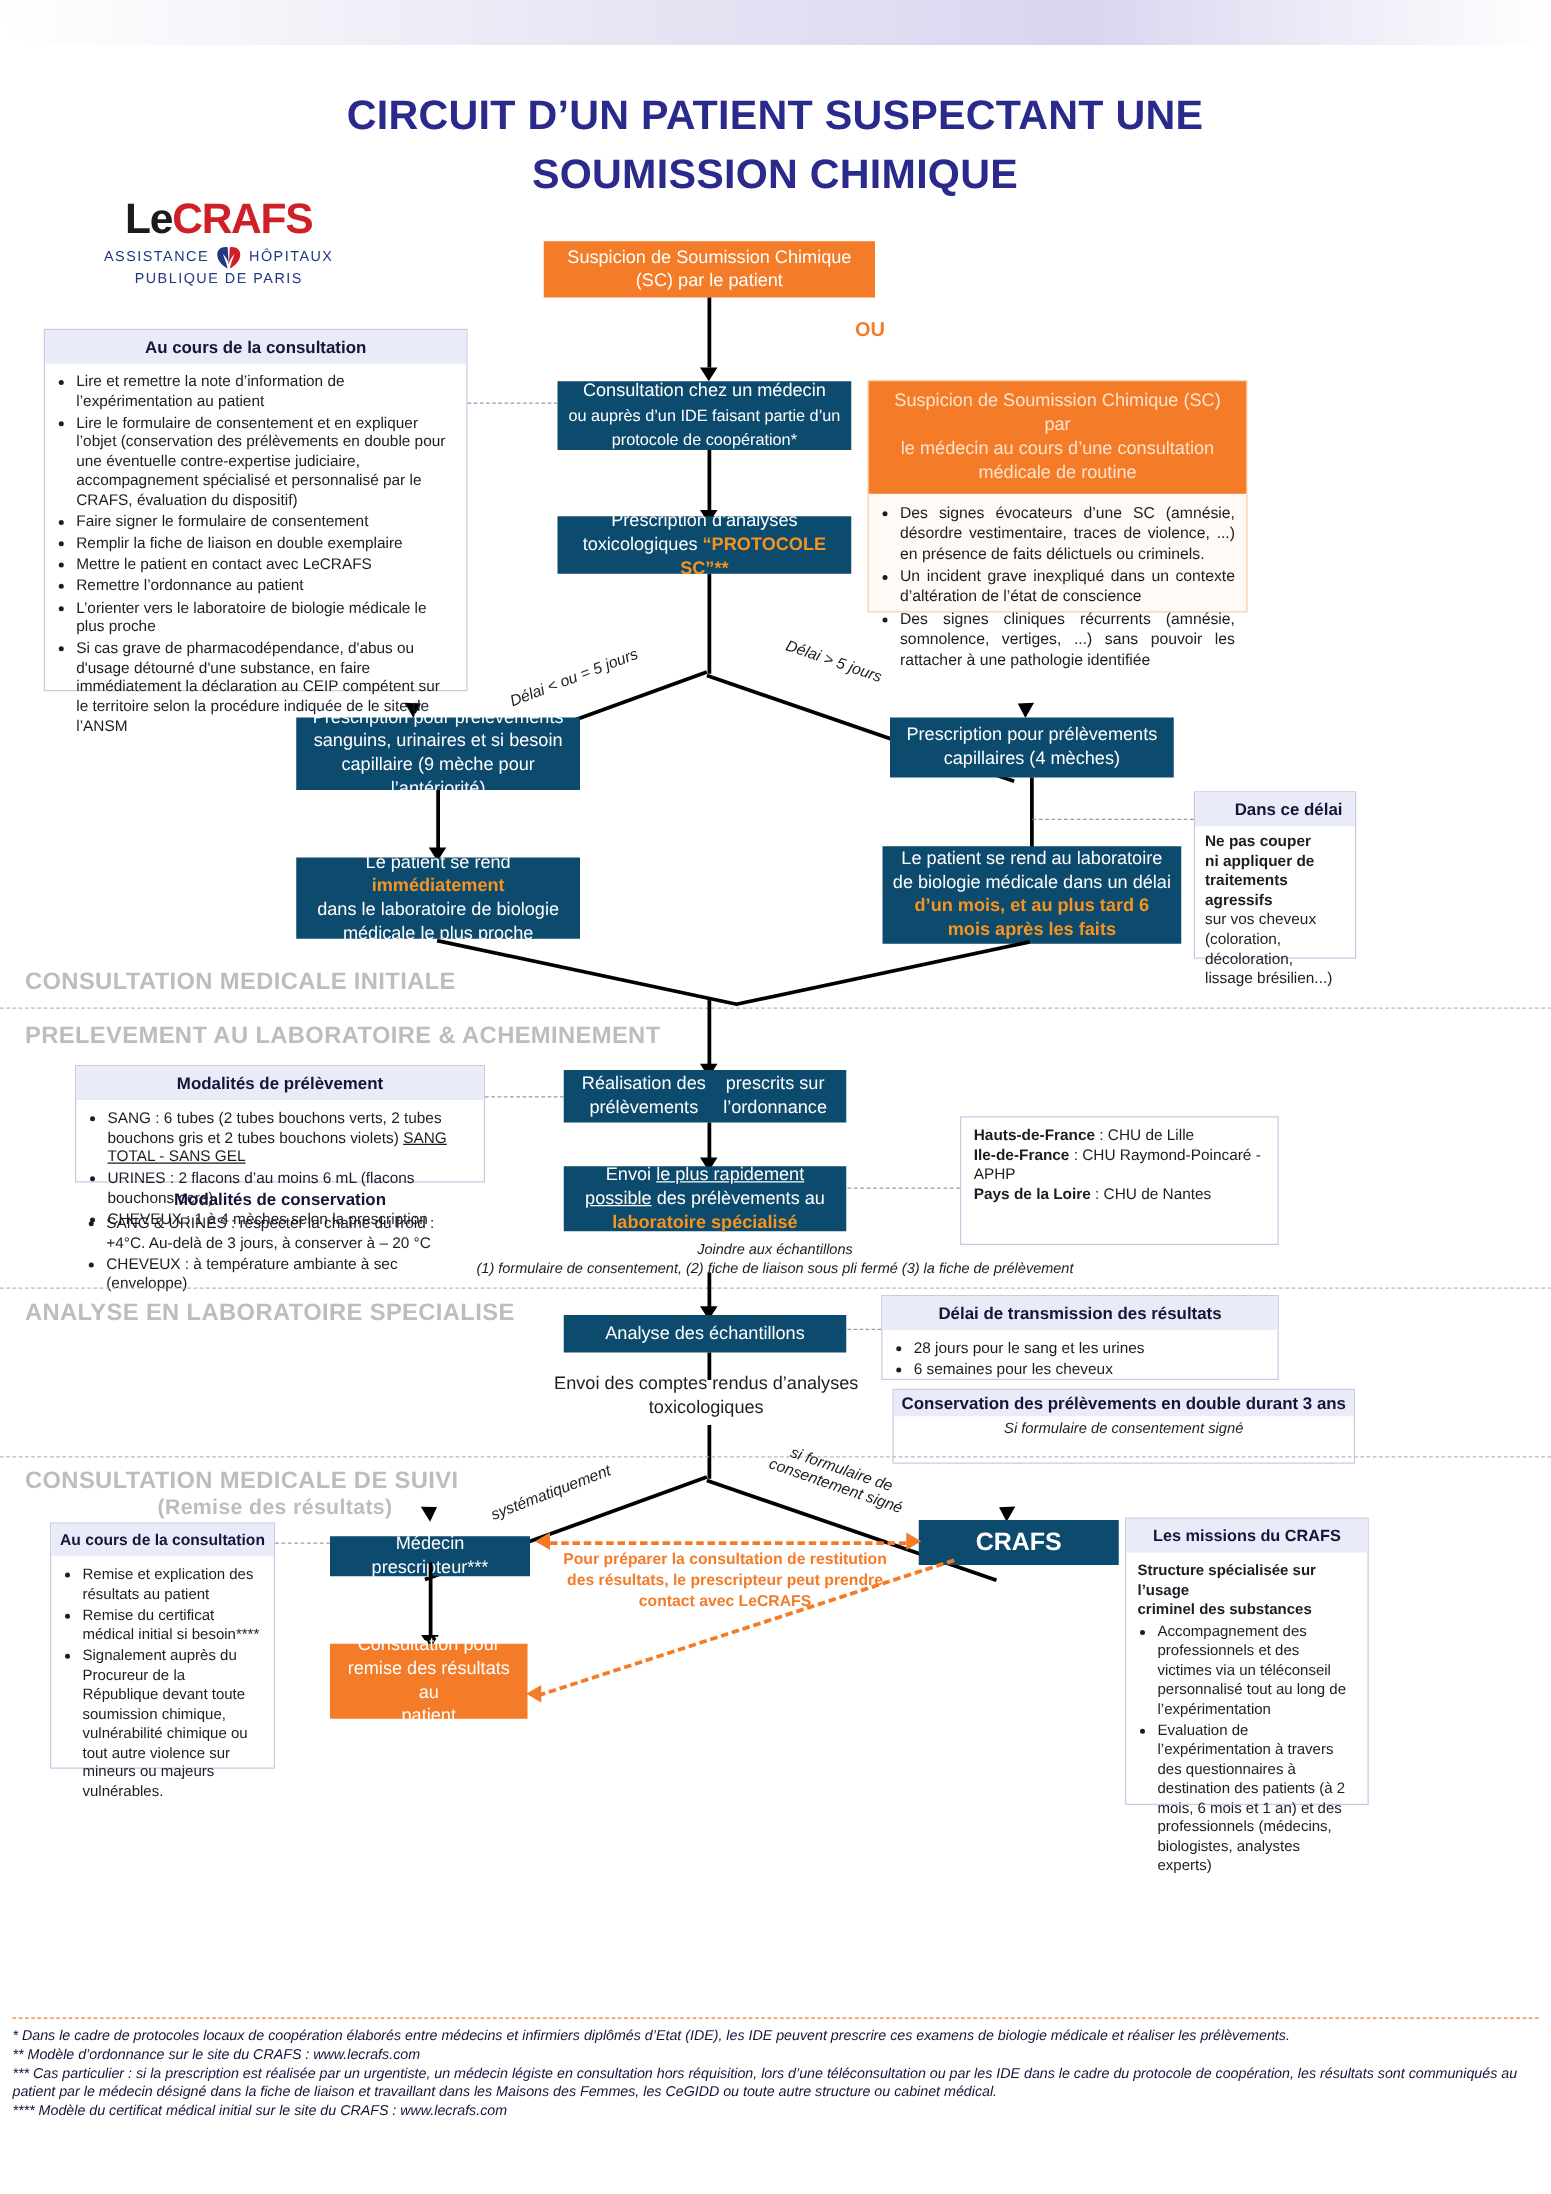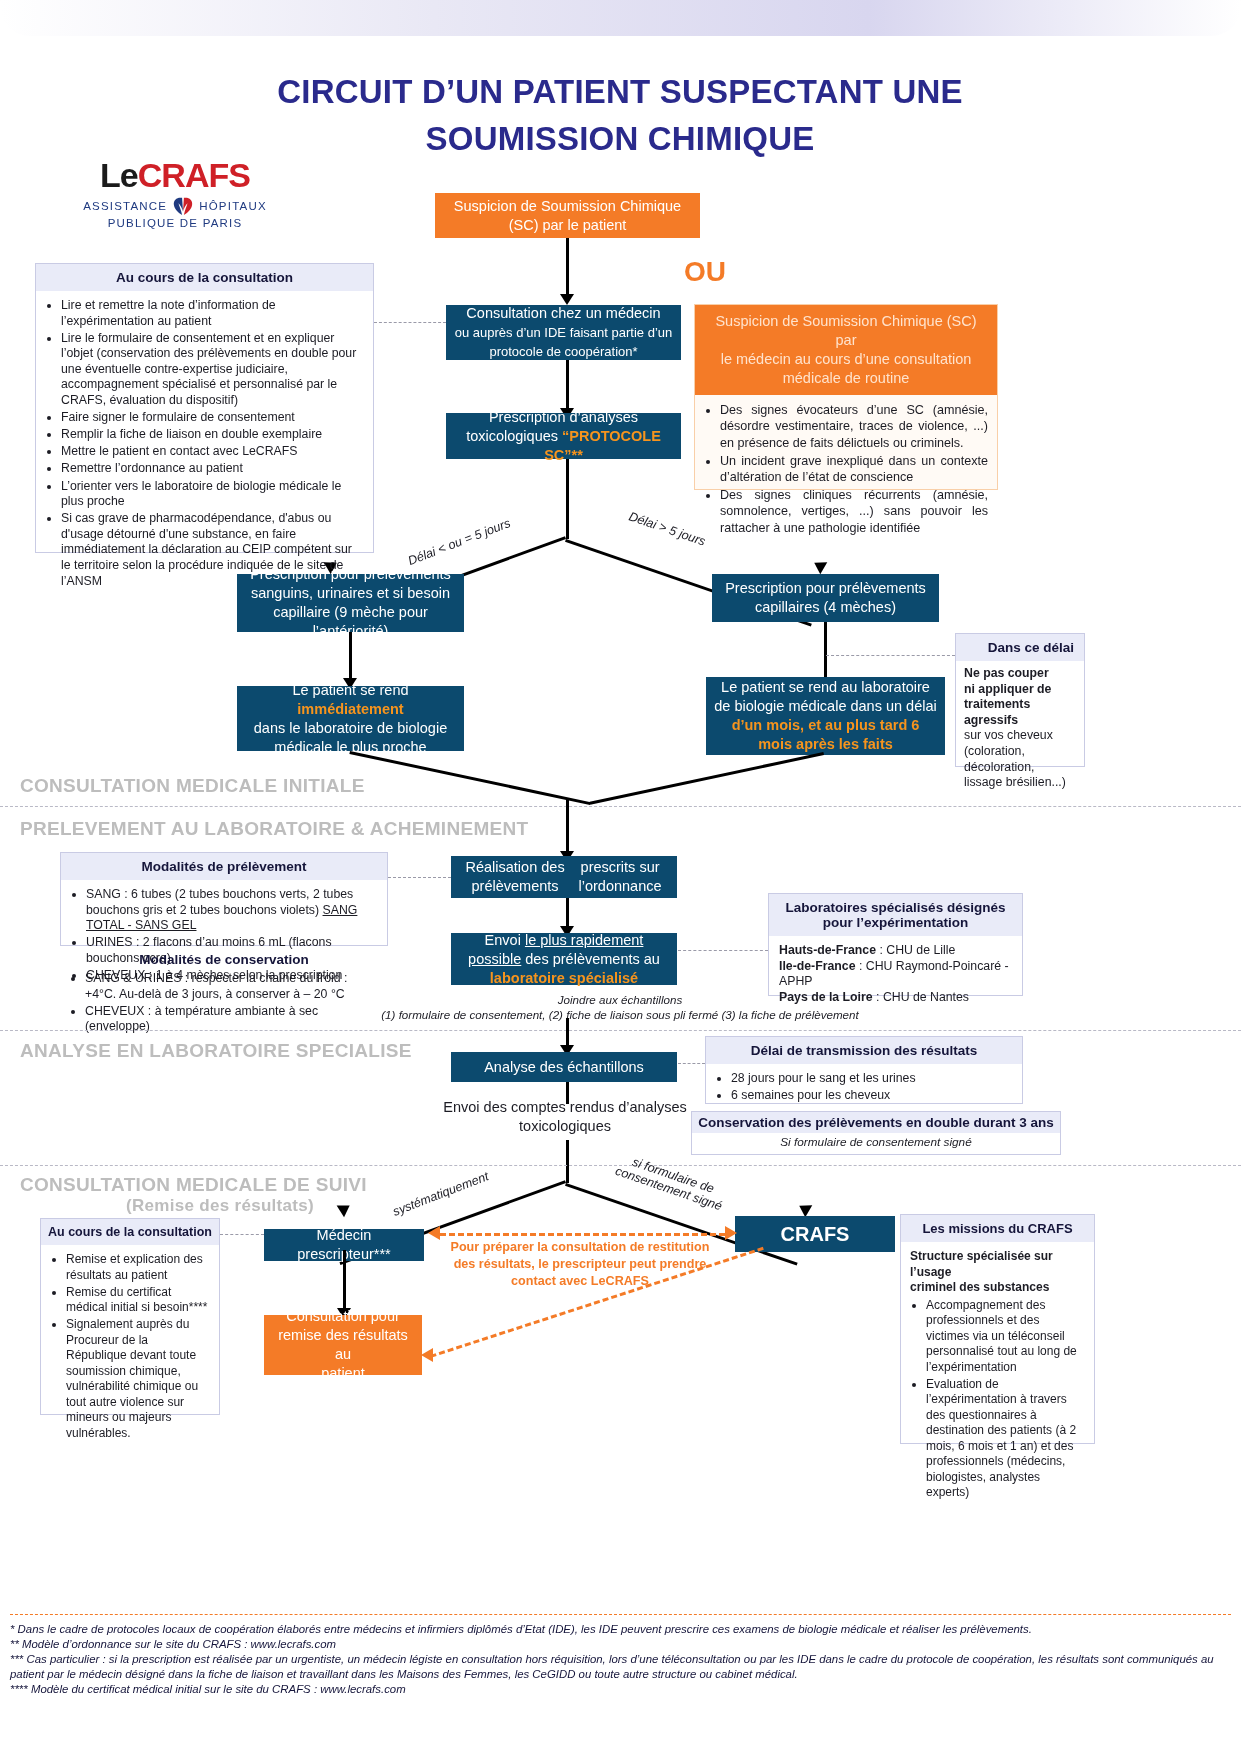--- a/index.html
+++ b/index.html
@@ -136,21 +136,21 @@
   </div>
 
   <div class="obox" style="left:435px; top:193px; width:265px; height:45px; flex-direction:column;">
     <span>Suspicion de Soumission Chimique</span>
     <span>(SC) par le patient</span>
   </div>
 
   <div class="vline" style="left:566px; top:238px; height:56px;"></div>
   <div class="arrowhead" style="left:560px; top:294px;"></div>
 
-  <div style="position:absolute;left:684px;top:256px;color:#f47b27;font-weight:bold;font-size:28px;">OU</div>
+  <div style="position:absolute;left:684px;top:256px;color:#f47b27;font-weight:bold;font-size:16px;">OU</div>
 
   <div class="nbox" style="left:446px; top:305px; width:235px; height:55px; flex-direction:column;">
     <span>Consultation chez un médecin</span>
     <span style="font-size:13px;">ou auprès d’un IDE faisant partie d’un</span>
     <span style="font-size:13px;text-align:right;">protocole de coopération*</span>
   </div>
 
   <div class="vline" style="left:566px; top:360px; height:48px;"></div>
   <div class="arrowhead" style="left:560px; top:408px;"></div>
 
@@ -290,24 +290,20 @@
     <div style="text-align:center;font-weight:bold;font-size:13.5px;color:#15153a;">Modalités de conservation</div>
     <div class="panel-body" style="padding:4px 9px;">
       <ul>
         <li>SANG &amp; URINES : respecter la chaîne du froid : +4°C. Au-delà de 3 jours, à conserver à – 20 °C</li>
         <li>CHEVEUX : à température ambiante à sec (enveloppe)</li>
       </ul>
     </div>
   </div>
 
   <div class="panel" style="left:768px; top:893px; width:255px; height:103px;">
-    <div class="panel-head">
-      <div>Laboratoires spécialisés désignés</div>
-      <div>pour l’expérimentation</div>
-    </div>
     <div class="panel-body" style="padding:7px 10px;">
       <div><b>Hauts-de-France</b><span> :  CHU de Lille</span></div>
       <div><b>Ile-de-France</b><span> : CHU Raymond-Poincaré -APHP</span></div>
       <div><b>Pays de la Loire</b><span> : CHU de Nantes</span></div>
     </div>
   </div>
   <div class="dashline" style="left:678px; top:950px; width:90px;"></div>
 
   <div class="divider" style="left:0px; top:1030px; width:1241px;"></div>
 
@@ -333,21 +329,21 @@
     <div class="panel-head">Délai de transmission des résultats</div>
     <div class="panel-body">
       <ul>
         <li>28 jours pour le sang et les urines</li>
         <li>6 semaines pour les cheveux</li>
       </ul>
     </div>
   </div>
   <div class="dashline" style="left:678px; top:1063px; width:27px;"></div>
 
-  <div class="panel" style="left:691px; top:1111px; width:370px; height:44px;">
+  <div class="panel" style="left:714px; top:1111px; width:370px; height:60px;">
     <div class="panel-head" style="padding:3px 6px;">Conservation des prélèvements en double durant 3 ans</div>
     <div style="text-align:center;font-size:11.8px;font-style:italic;padding:2px;color:#1c1c24;">Si formulaire de consentement signé</div>
   </div>
 
   <div class="divider" style="left:0px; top:1165px; width:1241px;"></div>
 
   <div class="sband" style="left:20px; top:1174px; width:400px;">
     <span>CONSULTATION MEDICALE DE SUIVI</span>
     <small>(Remise des résultats)</small>
   </div>

